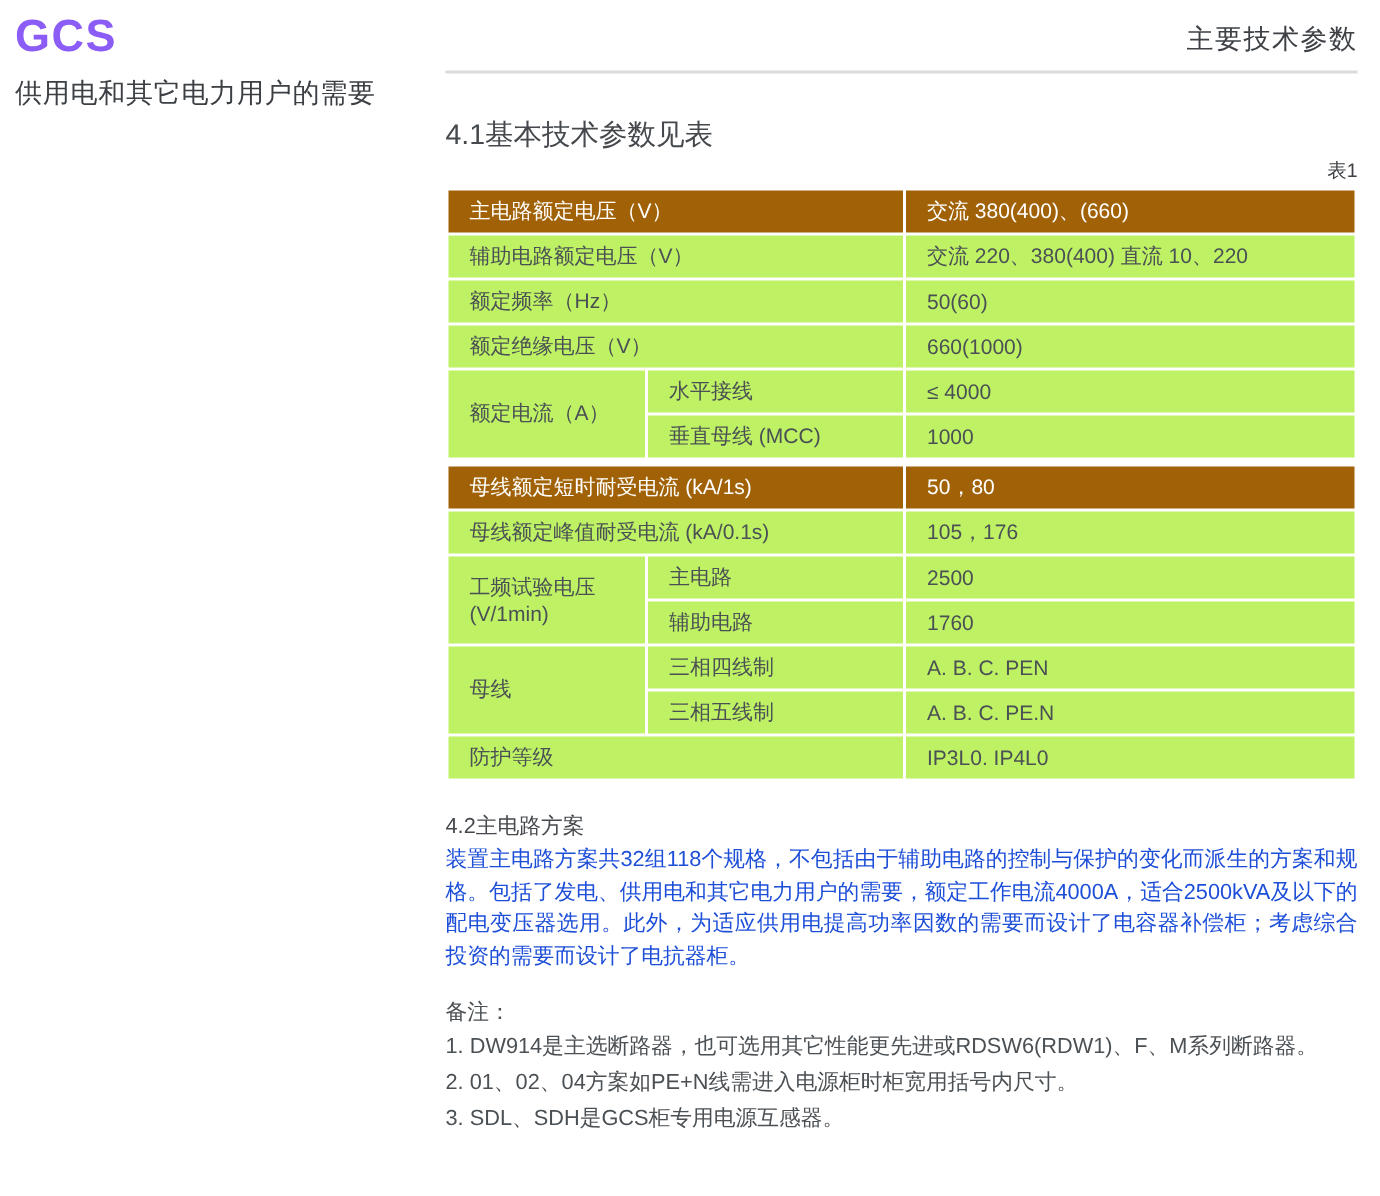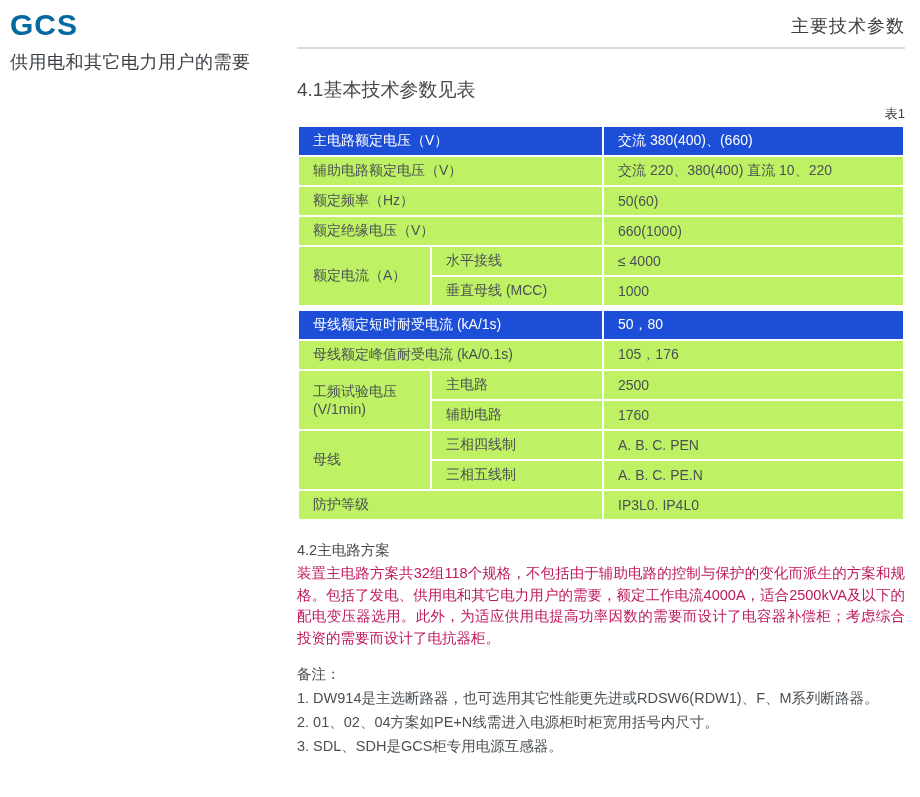--- a/index.html
+++ b/index.html
@@ -8,21 +8,21 @@
     background: #ffffff;
     font-family: "Liberation Sans", "DejaVu Sans", sans-serif;
     color: #4b5054;
     overflow: hidden;
   }
   .page { position: relative; width: 920px; height: 797px; }
 
   
   .brand { position: absolute; left: 10px; top: 8px; width: 270px; }
   .brand-model {
-    color: #0369a1;
+    color: #8b5cf6;
     font-size: 30px;
     font-weight: bold;
     letter-spacing: 1px;
     line-height: 1.1;
   }
   .brand-subtitle {
     margin-top: 9px;
     font-size: 18px;
     color: #3c4044;
     letter-spacing: 0.5px;
@@ -69,35 +69,35 @@
   table.spec-table td {
     background: #bef264;
     height: 28px;
     padding: 0 0 0 14px;
     font-size: 14px;
     color: #4b5054;
     vertical-align: middle;
     white-space: pre-line;
   }
   table.spec-table tr.hdr td {
-    background: #1d4ed8;
+    background: #a16207;
     color: #ffffff;
   }
 
   .sec2-heading {
     margin-top: 20px;
     font-size: 14.5px;
     color: #45494d;
   }
   .sec2-body {
     margin-top: 3px;
     font-size: 14.5px;
     line-height: 21.5px;
     text-align: justify;
-    color: #be185d;
+    color: #1d4ed8;
   }
   .notes-label {
     margin-top: 16px;
     font-size: 14.5px;
     color: #4b5054;
   }
   ul.notes {
     margin: 2px 0 0 0;
     padding: 0;
     list-style: none;

